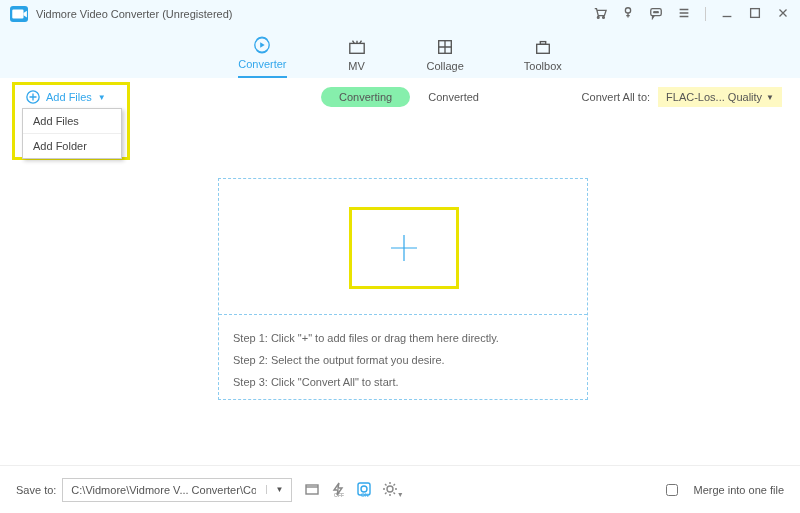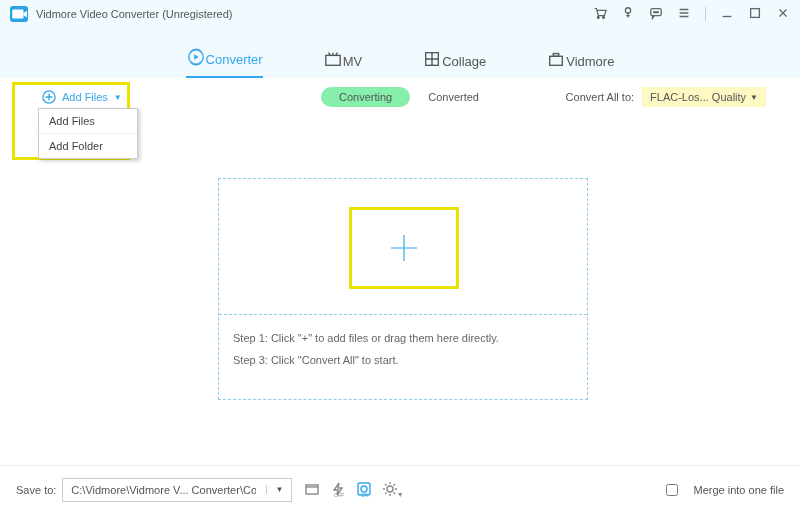--- a/index.html
+++ b/index.html
@@ -7,27 +7,27 @@
 
   
   .titlebar { height: 28px; background: #f1faff; display: flex; align-items: center; padding: 0 10px; font-size: 11px; color: #555; }
   .titlebar .logo { width: 18px; height: 16px; background: #2aa2e6; border-radius: 3px; margin-right: 8px; display:flex; align-items:center; justify-content:center; }
   .titlebar .spacer { flex: 1; }
   .titlebar .win-icons { display: flex; gap: 14px; align-items:center; color:#666; }
   .titlebar .win-icons svg { width:14px; height:14px; stroke:#666; fill:none; stroke-width:1.5; }
 
   
   .navbar { height: 50px; background: #f1faff; display:flex; justify-content:center; align-items:flex-end; gap:60px; }
-  .nav-item { display:flex; flex-direction:row; align-items:center; font-size:13px; color:#555; padding-bottom:6px; cursor:pointer; }
+  .nav-item { display:flex; flex-direction:column; align-items:center; font-size:11px; color:#555; padding-bottom:6px; cursor:pointer; }
   .nav-item svg { width:20px; height:18px; stroke:#555; fill:none; stroke-width:1.5; margin-bottom:4px; }
   .nav-item.active { color:#33a7ec; border-bottom:2px solid #33a7ec; }
   .nav-item.active svg { stroke:#33a7ec; }
 
   
-  .subbar { height:38px; display:flex; align-items:center; padding:0 34px; font-size:11px; color:#555; }
+  .subbar { height:38px; display:flex; align-items:center; padding:0 18px; font-size:11px; color:#555; }
   .add-files-wrap { position:relative; }
   .add-files-btn { color:#33a7ec; display:flex; align-items:center; gap:6px; cursor:pointer; padding:6px 8px; }
   .add-files-btn .plus-circ { width:14px; height:14px; }
   .add-files-btn .caret { font-size:8px; }
   .highlight-box { position:absolute; border:3px solid #eae300; pointer-events:none; }
   .dropdown { position:absolute; top:24px; left:4px; width:100px; background:#fff; border:1px solid #ccc; box-shadow:2px 2px 4px rgba(0,0,0,.2); z-index:10; }
   .dropdown .item { padding:6px 10px; font-size:11px; color:#444; cursor:pointer; border-bottom:1px solid #eee; }
   .dropdown .item:last-child { border-bottom:none; }
 
   .subbar .center { position:absolute; left:50%; transform:translateX(-50%); display:flex; align-items:center; gap:18px; }
@@ -120,21 +120,21 @@
         <rect x="3" y="3" width="14" height="14"></rect>
         <path d="M10 3v14M3 10h14"></path>
       </svg>
     <span>Collage</span>
   </div>
   <div class="nav-item">
     <svg viewBox="0 0 20 20">
         <rect x="3" y="7" width="14" height="10"></rect>
         <rect x="7" y="4" width="6" height="3"></rect>
       </svg>
-    <span>Vidmore</span>
+    <span>Toolbox</span>
   </div>
 </div>
 
 <div class="subbar">
   <div class="add-files-wrap">
     <div class="add-files-btn">
       <svg class="plus-circ" viewBox="0 0 16 16">
           <circle cx="8" cy="8" r="7" fill="none" stroke="#33a7ec" stroke-width="1.5"></circle>
           <path d="M8 4v8M4 8h8" stroke="#33a7ec" stroke-width="1.5"></path>
         </svg>
@@ -165,20 +165,21 @@
 
 <div class="dropzone">
   <div class="big-plus">
     <svg viewBox="0 0 34 34" fill="none">
         <path d="M17 4v26M4 17h26"></path>
       </svg>
   </div>
   <div class="divider"></div>
   <div class="steps">
     <div>Step 1: Click "+" to add files or drag them here directly.</div>
+    <div>Step 2: Select the output format you desire.</div>
     <div>Step 3: Click "Convert All" to start.</div>
   </div>
 </div>
 
 <div class="bottombar">
   <span>Save to:</span>
   <div class="path-select">
     <span style="flex:1; overflow:hidden; white-space:nowrap;">C:\Vidmore\Vidmore V... Converter\Converted</span>
     <span class="path-caret">▼</span>
   </div>

